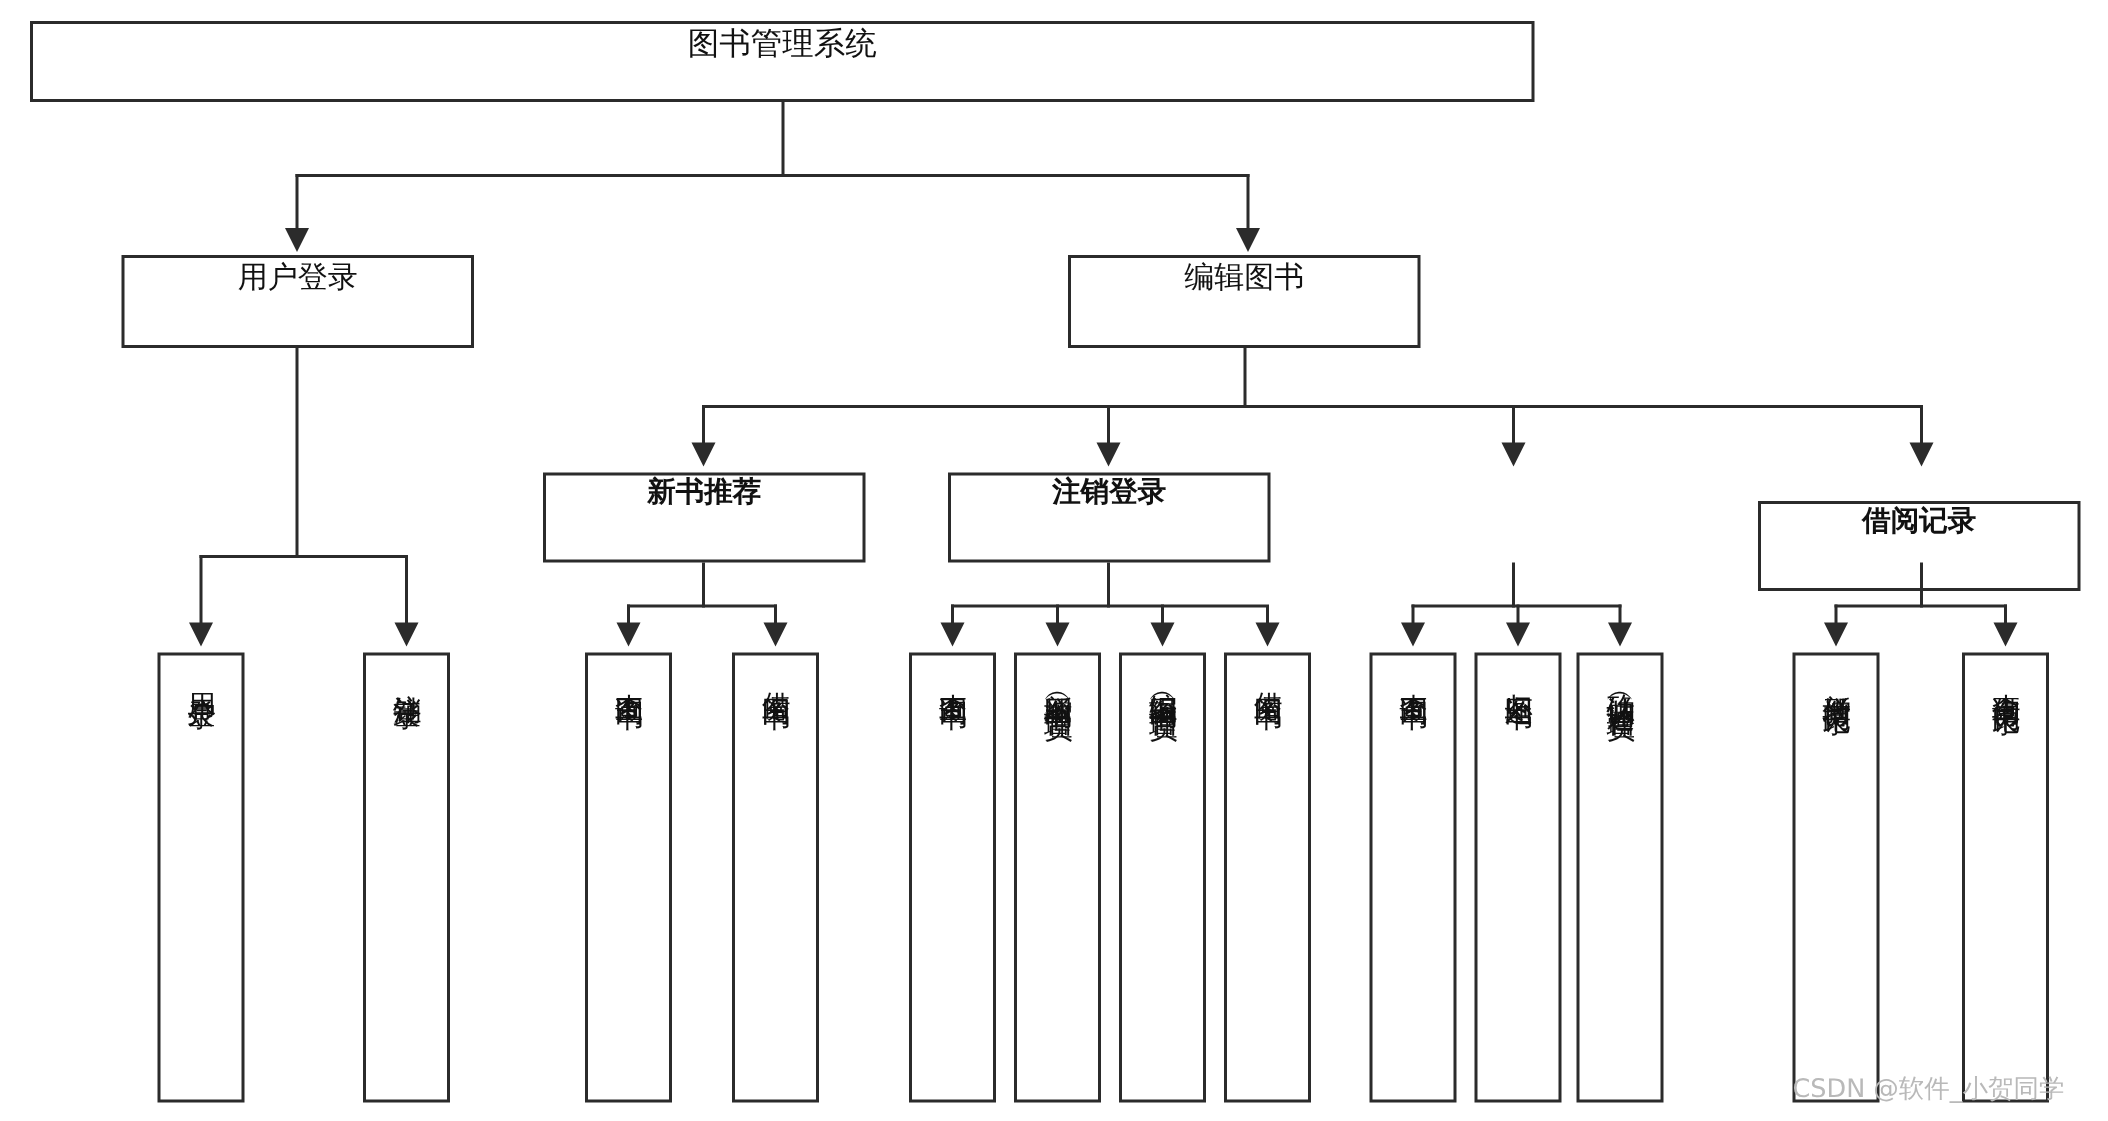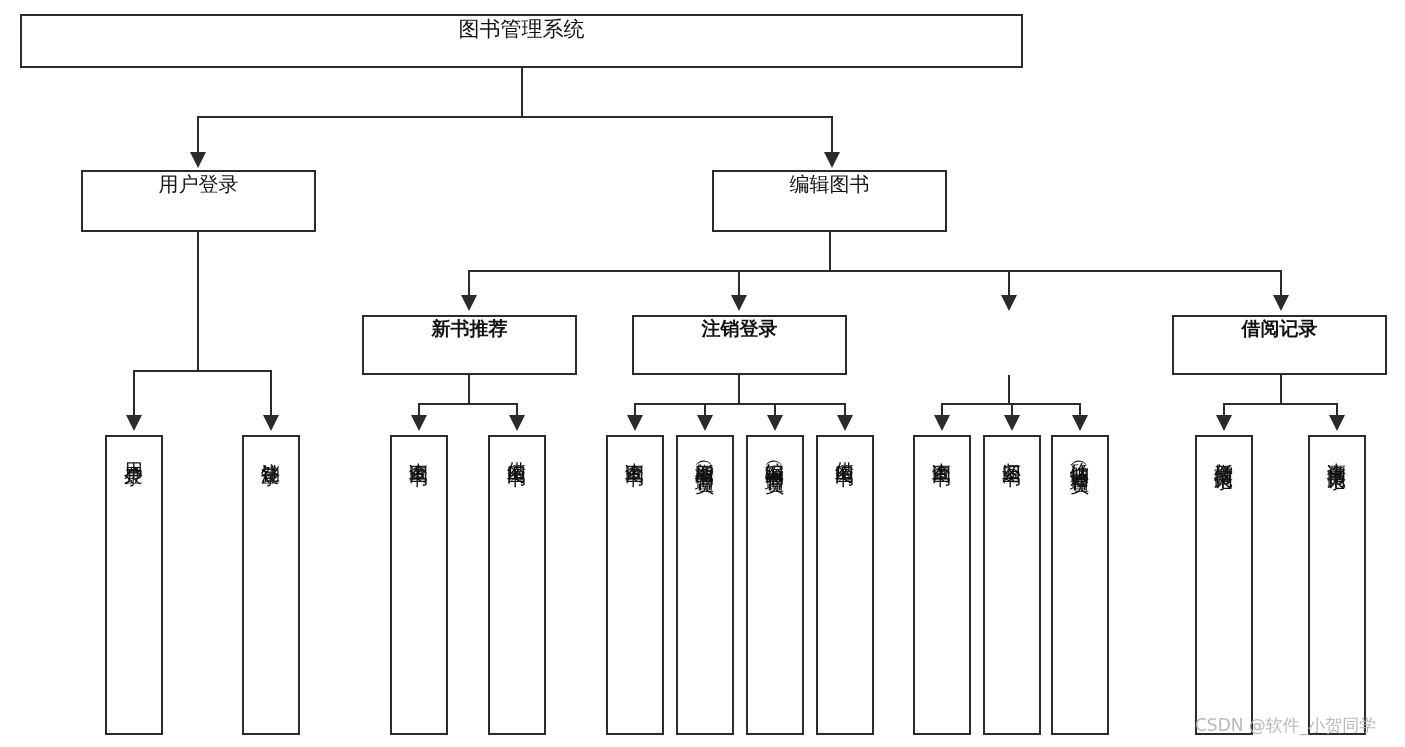--- a/index.html
+++ b/index.html
@@ -135,21 +135,21 @@
 
   <div class="vline" style="left:1280px; top:270px; width:2px; height:27px;"></div>
   <div class="arrow" style="left:1273px; top:295px;"></div>
 
   <div class="node sub" style="left:362px; top:315px; width:215px; height:60px;">
     <span>新书推荐</span>
   </div>
   <div class="node sub" style="left:632px; top:315px; width:215px; height:60px;">
     <span>注销登录</span>
   </div>
-  <div class="node sub" style="left:1172px; top:315px; width:215px; height:60px;">
+  <div class="node sub" style="left:1172px; top:334px; width:215px; height:60px;">
     <span>借阅记录</span>
   </div>
 
   <div class="vline" style="left:468px; top:375px; width:2px; height:30px;"></div>
   <div class="hline" style="left:418px; top:403px; width:100px; height:2px;"></div>
   <div class="vline" style="left:418px; top:403px; width:2px; height:14px;"></div>
   <div class="arrow" style="left:411px; top:415px;"></div>
   <div class="vline" style="left:516px; top:403px; width:2px; height:14px;"></div>
   <div class="arrow" style="left:509px; top:415px;"></div>
 

